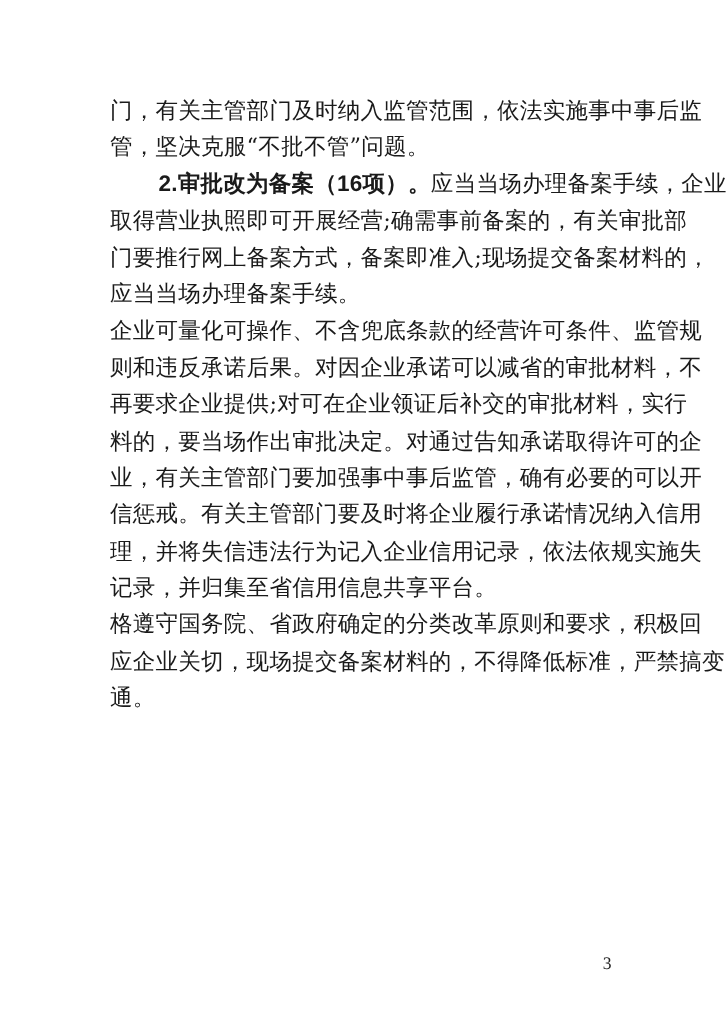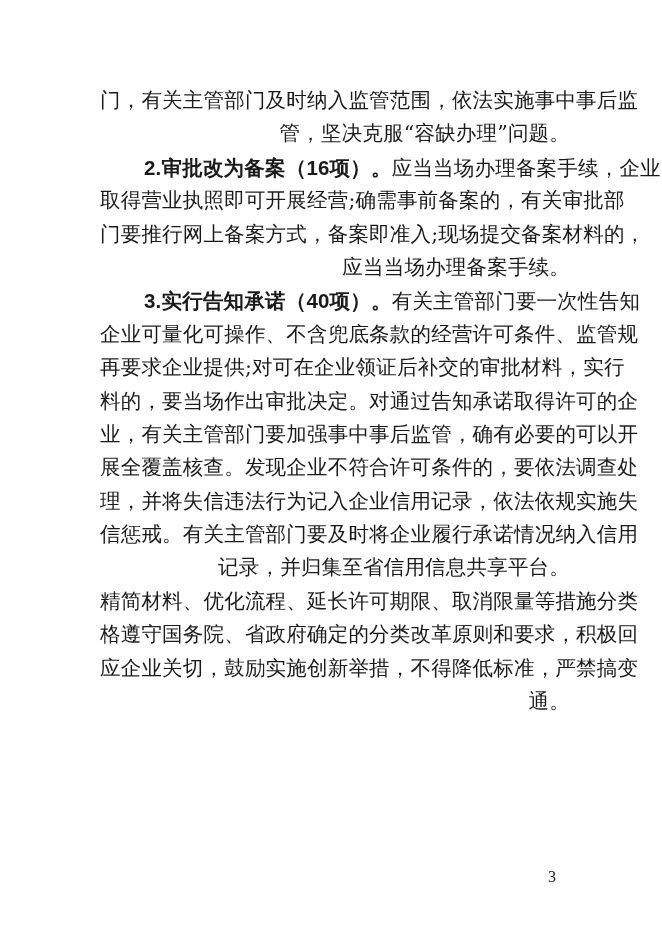--- a/index.html
+++ b/index.html
@@ -1,54 +1,50 @@
 <!DOCTYPE html>
 <html><head>
 <meta charset="utf-8">
 <style>
   html, body { margin: 0; padding: 0; background: #ffffff; }
   body { width: 662px; height: 936px; position: relative; overflow: hidden;
          font-family: "DejaVu Serif", "Liberation Serif", serif; color: #1a1a1a; }
   .page { position: absolute; left: 0; top: 0; width: 662px; height: 936px; background: #fff; }
   .body-text { position: absolute; left: 100px; top: 84px; width: 470px; }
   .line { height: 33.4px; line-height: 33.4px; font-size: 20.5px; white-space: nowrap;
-          letter-spacing: 0.2px; overflow: visible; text-align: right; }
+          letter-spacing: 0.2px; overflow: visible; }
   .indent { padding-left: 44px; }
   .bold { font-weight: bold; font-family: Liberation Sans, sans-serif; }
   .page-number { position: absolute; left: 548px; top: 868px; font-size: 16px;
                  font-family: "Liberation Serif", serif; color: #222; }
 </style>
 </head>
 <body>
 
 <div class="page">
   <div class="body-text">
 
     <div class="line">门，有关主管部门及时纳入监管范围，依法实施事中事后监</div>
-    <div class="line">管，坚决克服“容缺办理”问题。</div>
+    <div class="line">管，坚决克服“不批不管”问题。</div>
 
     <div class="line indent">
       <span class="bold">2.审批改为备案（16项）。</span><span>应当当场办理备案手续，企业</span>
     </div>
     <div class="line">取得营业执照即可开展经营;确需事前备案的，有关审批部</div>
     <div class="line">门要推行网上备案方式，备案即准入;现场提交备案材料的，</div>
     <div class="line">应当当场办理备案手续。</div>
 
-    <div class="line indent">
-      <span class="bold">3.实行告知承诺（40项）。</span><span>有关主管部门要一次性告知</span>
-    </div>
     <div class="line">企业可量化可操作、不含兜底条款的经营许可条件、监管规</div>
+    <div class="line">则和违反承诺后果。对因企业承诺可以减省的审批材料，不</div>
     <div class="line">再要求企业提供;对可在企业领证后补交的审批材料，实行</div>
     <div class="line">料的，要当场作出审批决定。对通过告知承诺取得许可的企</div>
     <div class="line">业，有关主管部门要加强事中事后监管，确有必要的可以开</div>
-    <div class="line">展全覆盖核查。发现企业不符合许可条件的，要依法调查处</div>
+    <div class="line">信惩戒。有关主管部门要及时将企业履行承诺情况纳入信用</div>
     <div class="line">理，并将失信违法行为记入企业信用记录，依法依规实施失</div>
-    <div class="line">信惩戒。有关主管部门要及时将企业履行承诺情况纳入信用</div>
     <div class="line">记录，并归集至省信用信息共享平台。</div>
 
-    <div class="line">精简材料、优化流程、延长许可期限、取消限量等措施分类</div>
     <div class="line">格遵守国务院、省政府确定的分类改革原则和要求，积极回</div>
-    <div class="line">应企业关切，鼓励实施创新举措，不得降低标准，严禁搞变</div>
+    <div class="line">应企业关切，现场提交备案材料的，不得降低标准，严禁搞变</div>
     <div class="line">通。</div>
   </div>
 
   <div class="page-number">3</div>
 </div>
 
 </body></html>

